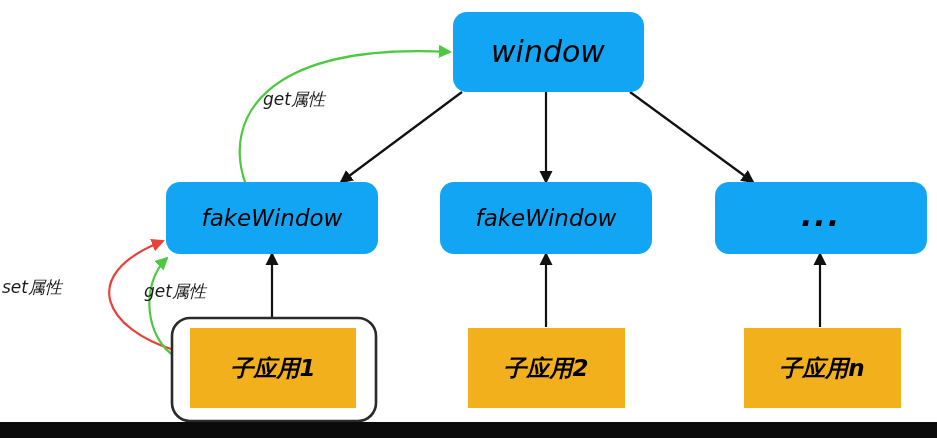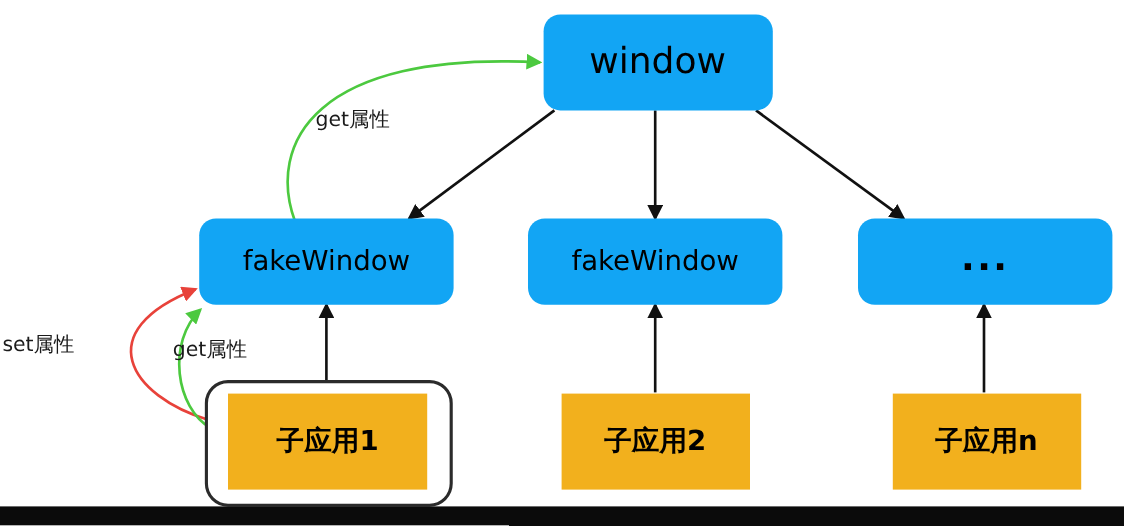--- a/index.html
+++ b/index.html
@@ -13,20 +13,21 @@
     position: relative;
     overflow: hidden;
     font-family: "DejaVu Sans", "Liberation Sans", sans-serif;
   }
   #diagram-root {
     position: absolute;
     left: 0;
     top: 0;
     width: 937px;
     height: 438px;
+    font-style: italic;
   }
   svg.canvas {
     position: absolute;
     left: 0;
     top: 0;
     width: 937px;
     height: 438px;
     display: block;
   }
   .node-label {

